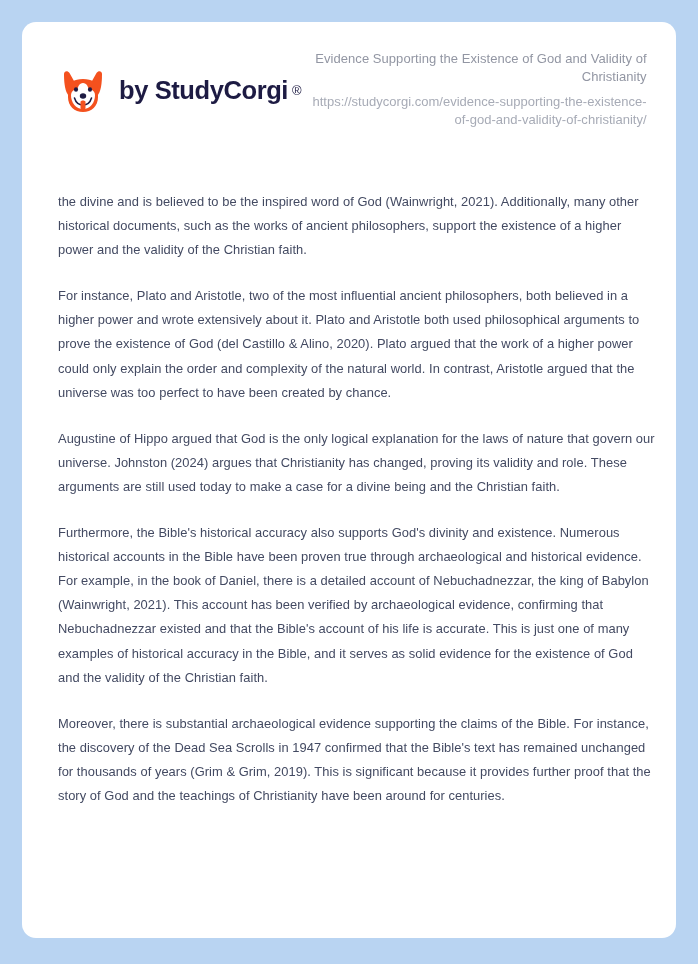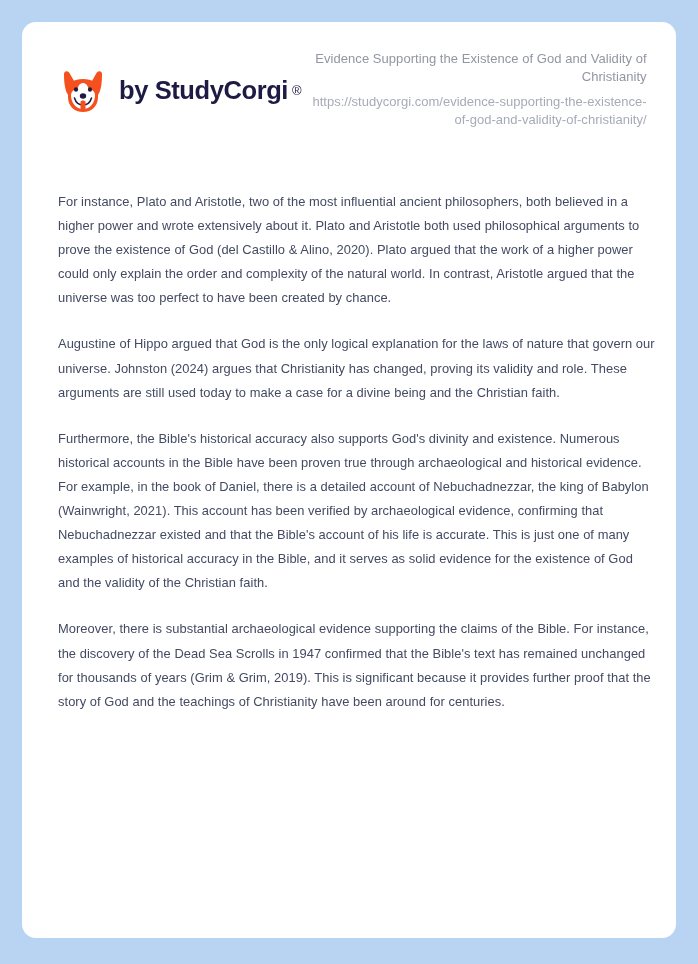--- a/index.html
+++ b/index.html
@@ -158,19 +158,20 @@
     </div>
 
     <div class="header-meta">
       <div class="doc-title">Evidence Supporting the Existence of God and Validity of Christianity</div>
       <div class="doc-url">https://studycorgi.com/evidence-supporting-the-existence-of-god-and-validity-of-christianity/</div>
     </div>
 
   </div>
 
   <div class="doc-body">
+    <p class="doc-paragraph">the divine and is believed to be the inspired word of God (Wainwright, 2021). Additionally, many other historical documents, such as the works of ancient philosophers, support the existence of a higher power and the validity of the Christian faith.</p>
     <p class="doc-paragraph">For instance, Plato and Aristotle, two of the most influential ancient philosophers, both believed in a higher power and wrote extensively about it. Plato and Aristotle both used philosophical arguments to prove the existence of God (del Castillo &amp; Alino, 2020). Plato argued that the work of a higher power could only explain the order and complexity of the natural world. In contrast, Aristotle argued that the universe was too perfect to have been created by chance.</p>
     <p class="doc-paragraph">Augustine of Hippo argued that God is the only logical explanation for the laws of nature that govern our universe. Johnston (2024) argues that Christianity has changed, proving its validity and role. These arguments are still used today to make a case for a divine being and the Christian faith.</p>
     <p class="doc-paragraph">Furthermore, the Bible's historical accuracy also supports God's divinity and existence. Numerous historical accounts in the Bible have been proven true through archaeological and historical evidence. For example, in the book of Daniel, there is a detailed account of Nebuchadnezzar, the king of Babylon (Wainwright, 2021). This account has been verified by archaeological evidence, confirming that Nebuchadnezzar existed and that the Bible's account of his life is accurate. This is just one of many examples of historical accuracy in the Bible, and it serves as solid evidence for the existence of God and the validity of the Christian faith.</p>
     <p class="doc-paragraph">Moreover, there is substantial archaeological evidence supporting the claims of the Bible. For instance, the discovery of the Dead Sea Scrolls in 1947 confirmed that the Bible's text has remained unchanged for thousands of years (Grim &amp; Grim, 2019). This is significant because it provides further proof that the story of God and the teachings of Christianity have been around for centuries.</p>
   </div>
 
 </div>
 
 </body></html>

